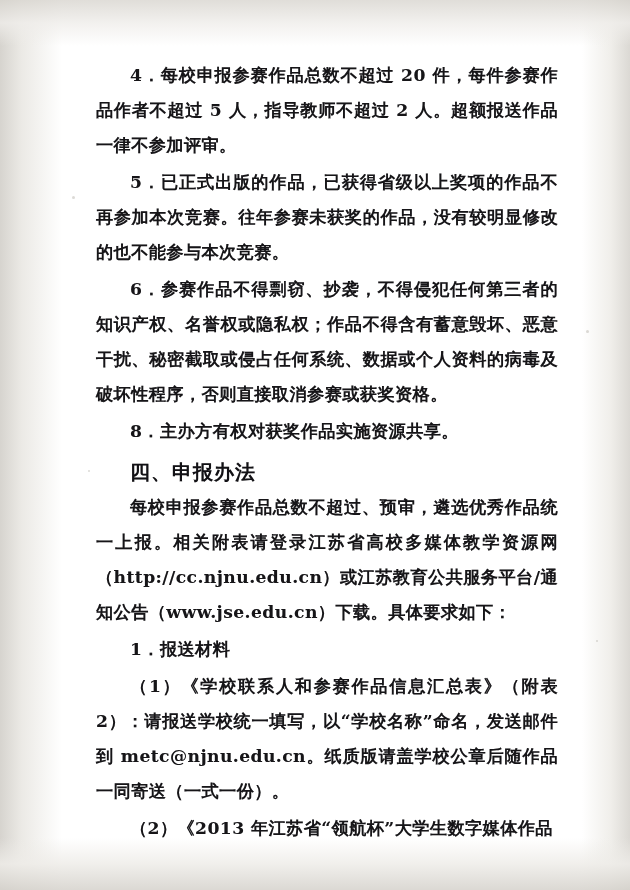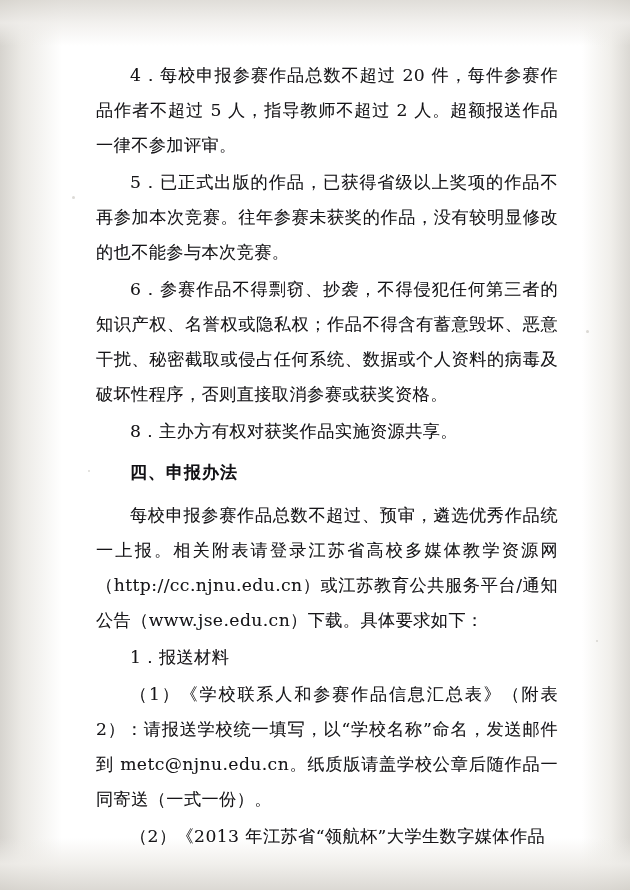--- a/index.html
+++ b/index.html
@@ -65,35 +65,35 @@
   }
 
   p.para, p.heading {
     margin: 0 0 2px 0;
     font-size: 17.2px;
     line-height: 35px;
     letter-spacing: 0.4px;
     text-align: justify;
     text-justify: inter-character;
     color: #18171a;
-    font-weight: 400;
+    font-weight: 700;
   }
 
   p.para.indent {
     text-indent: 34px;
   }
 
   p.heading {
     font-family: "DejaVu Sans", "Liberation Sans", sans-serif;
     font-weight: bold;
     text-indent: 34px;
-    font-size: 17px;
+    font-size: 20px;
     letter-spacing: 1px;
     margin-top: 6px;
-    margin-bottom: 8px;
+    margin-bottom: 0;
     color: #141317;
   }
 
   
   .content {
     filter: contrast(1.02) saturate(0.9);
     text-shadow: 0 0 0.6px rgba(0,0,0,0.25);
   }
 </style>
 </head>

